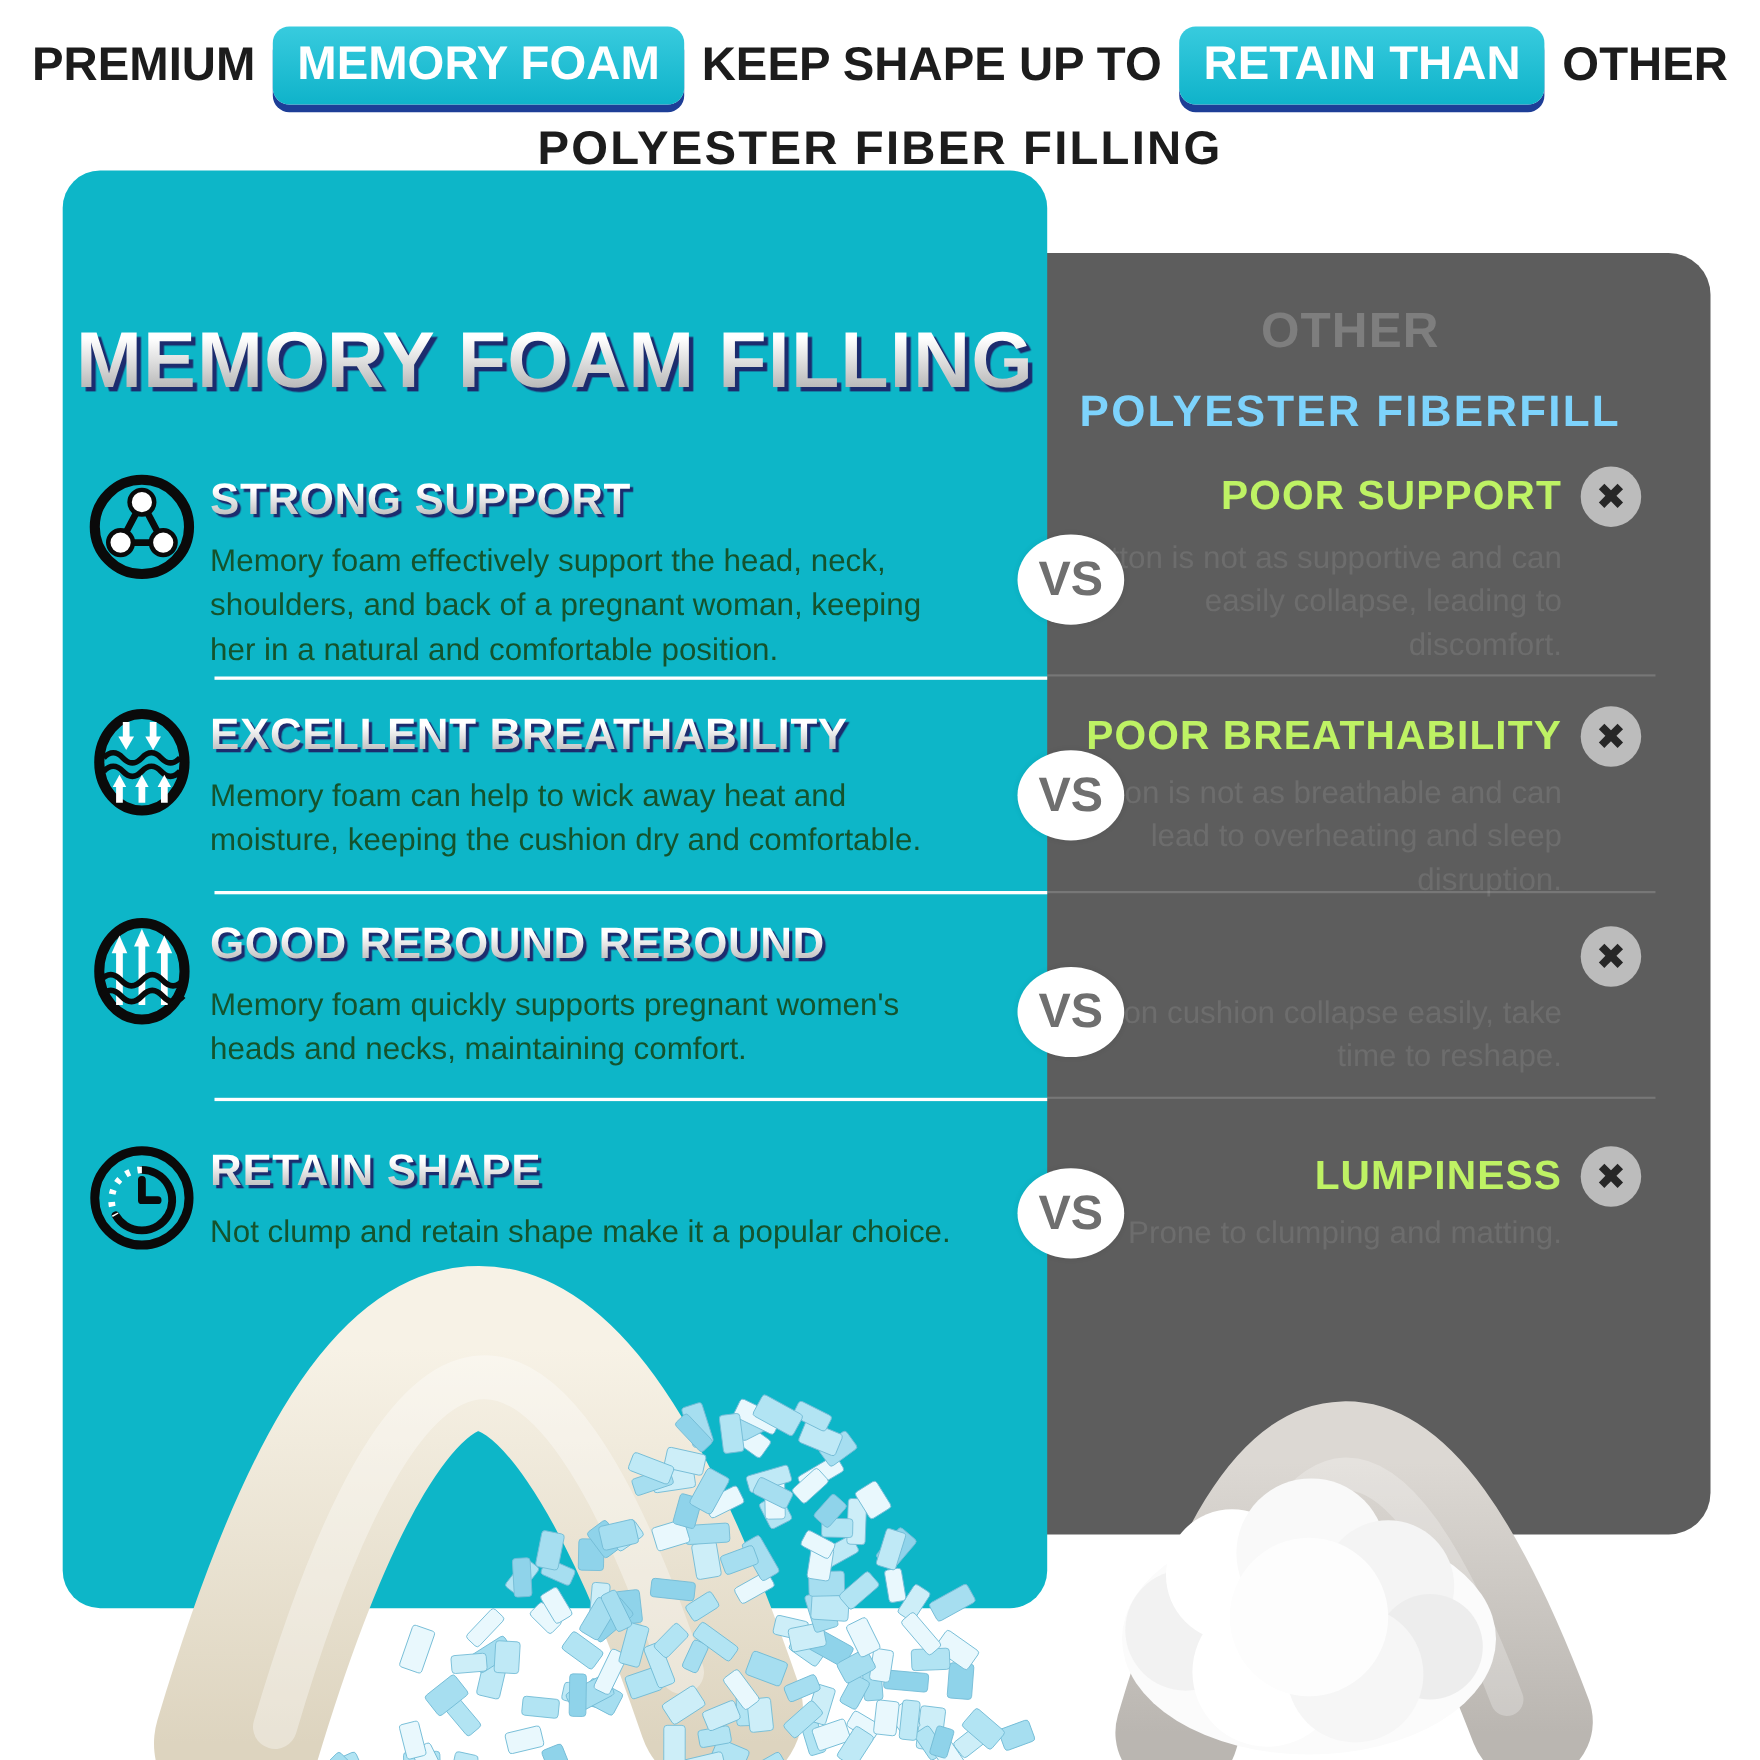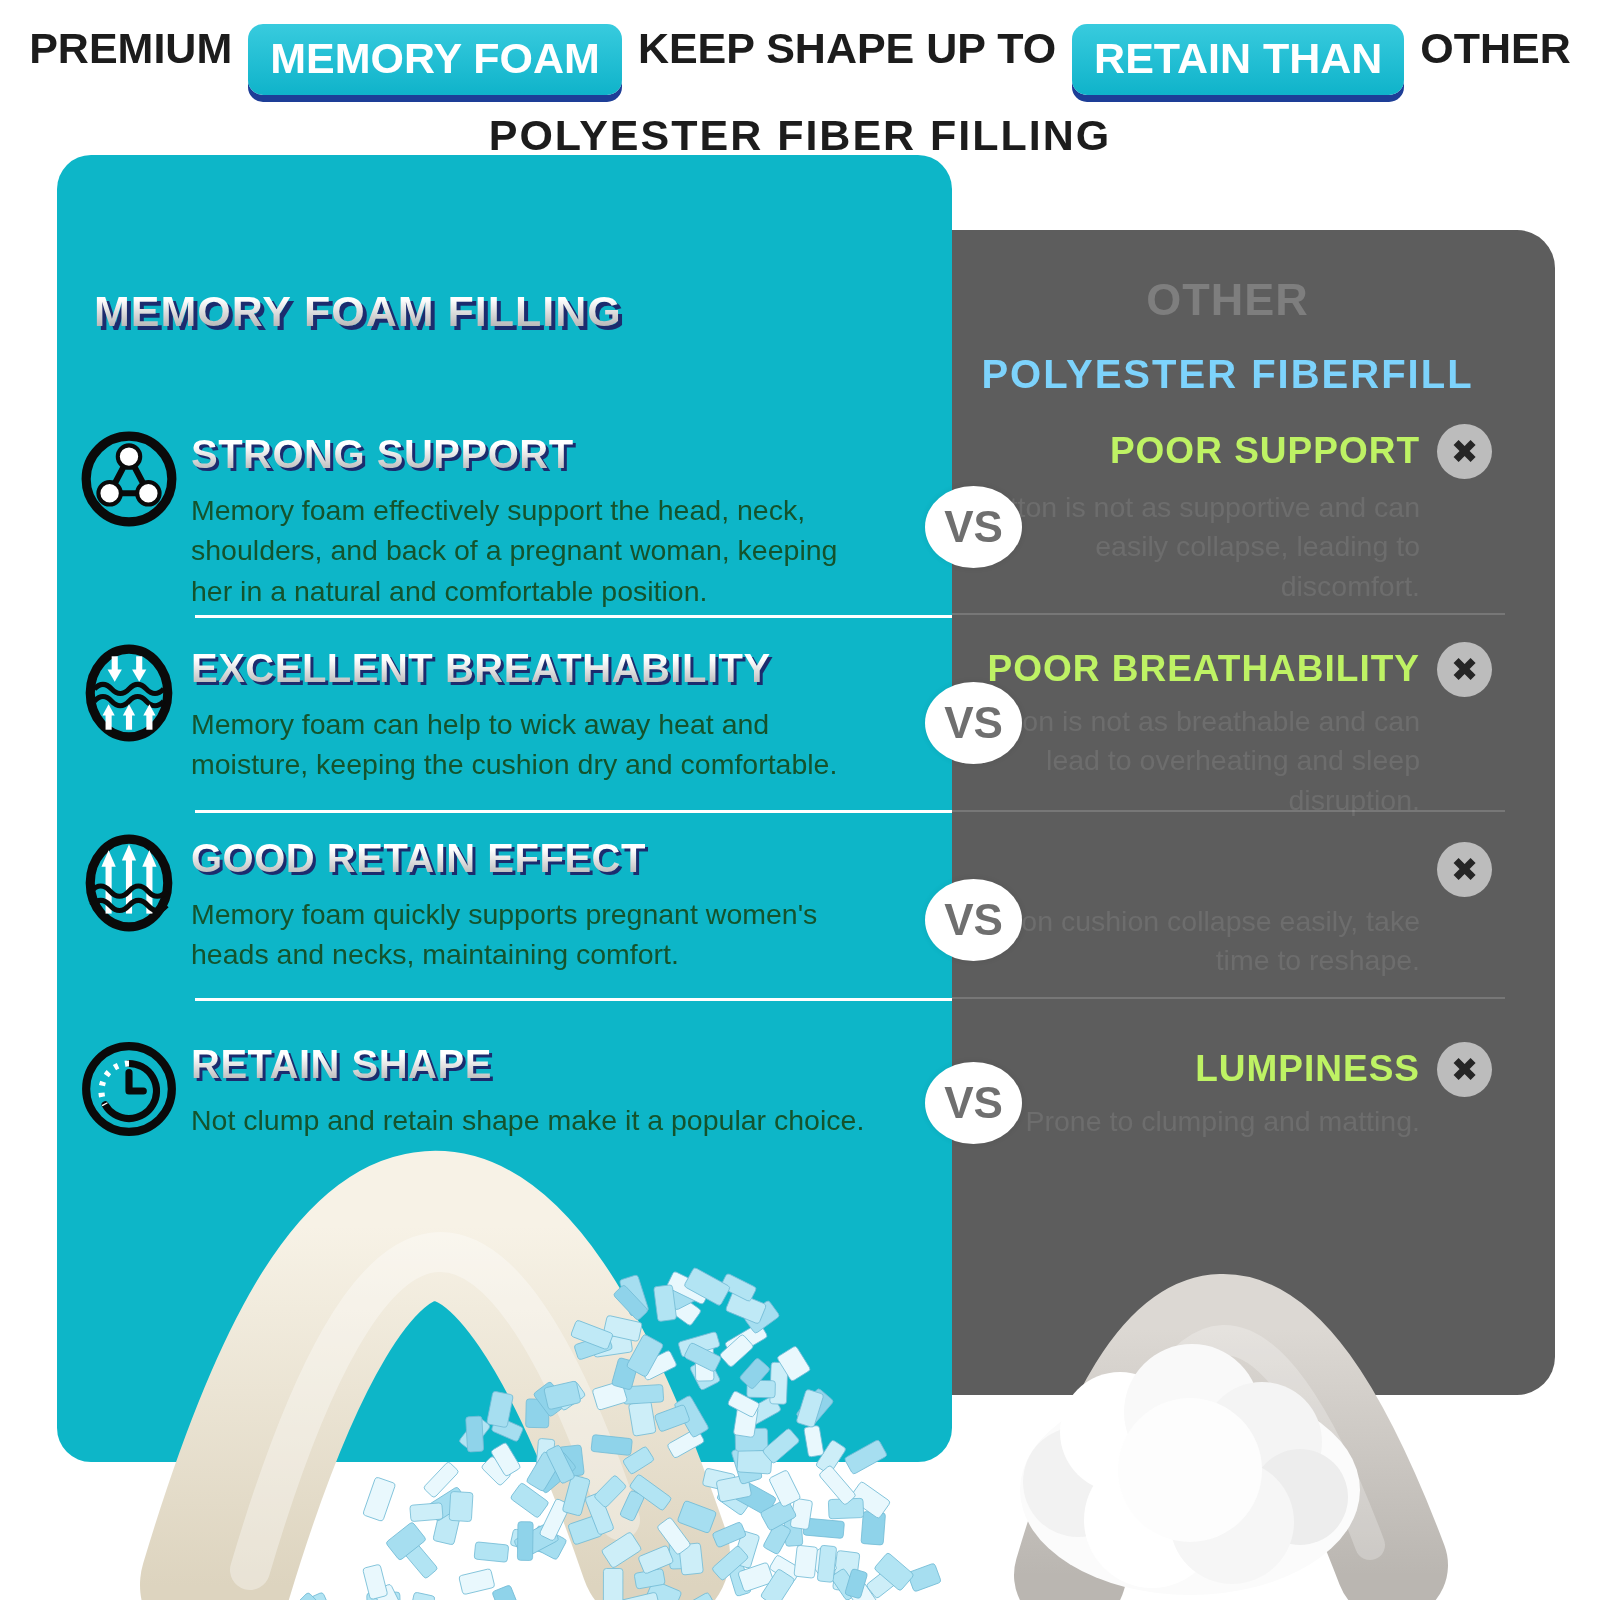--- a/index.html
+++ b/index.html
@@ -3,38 +3,38 @@
 <meta charset="utf-8">
 <style>
   html,body { margin:0; padding:0; background:#ffffff; }
   .stage {
     position:relative; width:1600px; height:1600px; background:#ffffff;
     overflow:hidden; font-family:"Liberation Sans","DejaVu Sans",sans-serif;
   }
   
   .hdr { position:absolute; top:24px; left:0; width:1600px; text-align:center;
          font-weight:bold; color:#1c1c1c; z-index:4; }
-  .hdr-line1 { display:flex; justify-content:center; gap:16px;
+  .hdr-line1 { display:flex; justify-content:center; align-items:center; gap:16px;
                font-size:43px; white-space:nowrap; }
   .hl-box { background:linear-gradient(180deg,#38cbde 0%,#0fb3ca 100%); color:#fff;
             padding:10px 22px 12px; border-radius:15px; box-shadow:0 7px 0 #1d3e97; }
   .hdr-line2 { margin-top:16px; font-size:43px; letter-spacing:2px; }
 
   
   .panel-gray { position:absolute; left:900px; top:230px; width:655px; height:1165px;
                 background:#5d5d5d; border-radius:38px; z-index:1; }
   .panel-cyan { position:absolute; left:57px; top:155px; width:895px; height:1307px;
                 background:#0db6c8; border-radius:34px; z-index:2; }
 
   
-  .mf-title { position:absolute; top:132px; left:0; width:100%; 
-              font-size:43px; font-weight:bold; letter-spacing:1px;
+  .mf-title { position:absolute; top:132px; left:0; width:100%; text-align:center;
+              font-size:72px; font-weight:bold; letter-spacing:1px;
               background:linear-gradient(180deg,#ffffff 25%,#9f9f9f 100%);
               -webkit-background-clip:text; background-clip:text; color:transparent;
-              filter:drop-shadow(4px 4px 0px #1c2c6e);padding-left:37px; }
+              filter:drop-shadow(4px 4px 0px #1c2c6e); }
   .feat { position:absolute; left:0; width:895px; }
   .feat-icon { position:absolute; left:21px; top:0; width:102px; height:102px; }
   .feat-title { position:absolute; left:134px; top:4px; font-size:40px; font-weight:bold;
                 letter-spacing:0.5px;
                 background:linear-gradient(180deg,#ffffff 30%,#a8a8a8 100%);
                 -webkit-background-clip:text; background-clip:text; color:transparent;
                 filter:drop-shadow(3px 3px 0px #1c2c6e); white-space:nowrap; }
   .feat-desc { position:absolute; left:134px; top:62px; width:690px; font-size:28.5px;
                line-height:1.42; color:#14532d; }
   .divider-cyan { position:absolute; left:138px; width:757px; height:3px; background:#ffffff; }
@@ -155,21 +155,21 @@
         <ellipse cx="50" cy="50" rx="38" ry="43" fill="none" stroke="#0a0a0a" stroke-width="9"></ellipse>
         <path d="M30 80 L30 32" stroke="#ffffff" stroke-width="6"></path>
         <path d="M23 34 L37 34 L30 18 Z" fill="#ffffff"></path>
         <path d="M50 80 L50 26" stroke="#ffffff" stroke-width="6"></path>
         <path d="M43 28 L57 28 L50 12 Z" fill="#ffffff"></path>
         <path d="M70 80 L70 32" stroke="#ffffff" stroke-width="6"></path>
         <path d="M63 34 L77 34 L70 18 Z" fill="#ffffff"></path>
         <path d="M13 58 q 9.25 -10 18.5 0 q 9.25 10 18.5 0 q 9.25 -10 18.5 0 q 9.25 10 18.5 0" fill="none" stroke="#0a0a0a" stroke-width="5"></path>
         <path d="M13 72 q 9.25 -10 18.5 0 q 9.25 10 18.5 0 q 9.25 -10 18.5 0 q 9.25 10 18.5 0" fill="none" stroke="#0a0a0a" stroke-width="5"></path>
       </svg>
-      <div class="feat-title">GOOD RETAIN EFFECT</div>
+      <div class="feat-title">GOOD REBOUND REBOUND</div>
       <div class="feat-desc">Memory foam quickly supports pregnant women's heads and necks, maintaining comfort.</div>
     </div>
     <div class="divider-cyan" style="top:843px"></div>
 
     <div class="feat" style="top:883px">
       <svg class="icon-svg feat-icon" viewBox="0 0 100 100">
         <circle cx="50" cy="50" r="42" fill="none" stroke="#0a0a0a" stroke-width="8"></circle>
         <path d="M50 25 A 27 27 0 1 1 26.6 65.5" fill="none" stroke="#0a0a0a" stroke-width="7" stroke-linecap="round"></path>
         <path d="M50 25 A 27 27 0 0 0 26.6 65.5" fill="none" stroke="#ffffff" stroke-width="6" stroke-dasharray="4 7"></path>
         <path d="M50 52 L50 34 M50 52 L64 52" stroke="#0a0a0a" stroke-width="7" stroke-linecap="round"></path>

